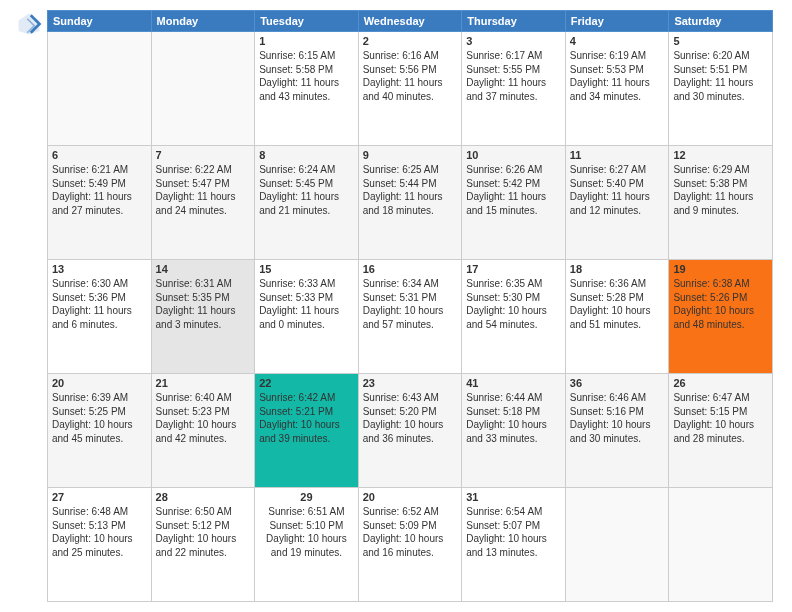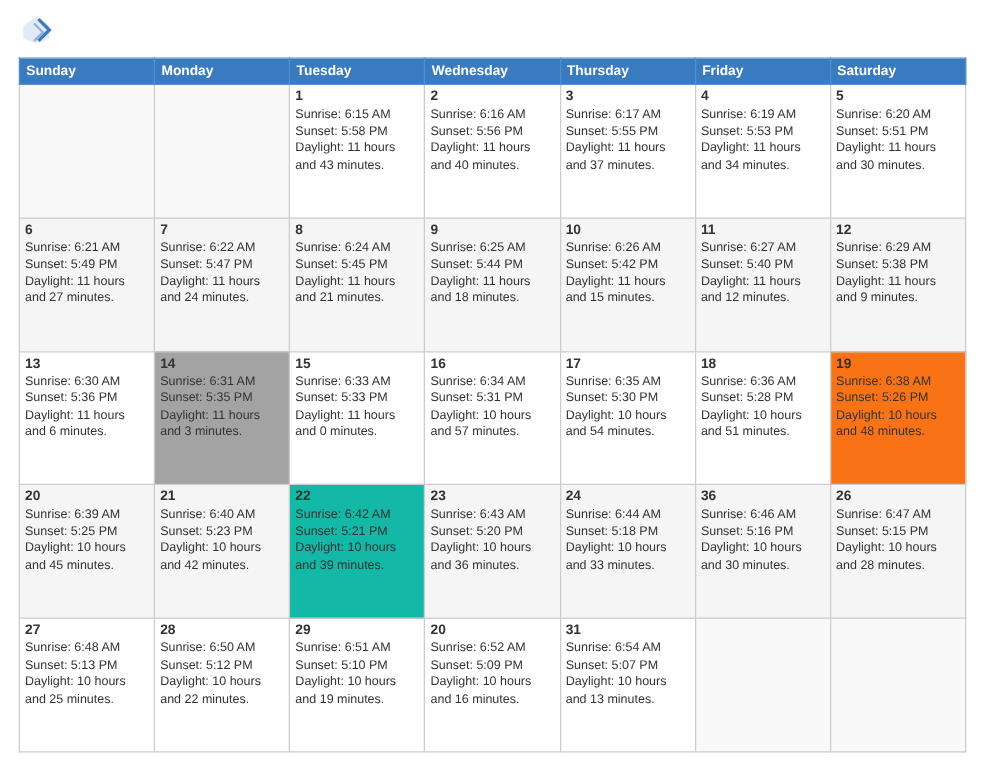--- a/index.html
+++ b/index.html
@@ -8,21 +8,21 @@
       height: 612px;
       font-family: Arial, sans-serif;
       background: #fff;
       overflow: hidden;
     }
     .page {
       width: 788px;
       height: 612px;
       padding: 10px 15px;
       display: flex;
-      flex-direction: column;
+      flex-direction: row;
     }
     .header {
       display: flex;
       justify-content: space-between;
       align-items: flex-start;
       margin-bottom: 8px;
     }
     .logo {
       display: flex;
       align-items: center;
@@ -177,21 +177,21 @@
           <td style="background-color: rgb(245, 245, 245); margin-top: 34px;">
             <span class="day-num">12</span>
             <div class="cell-text">Sunrise: 6:29 AM<br>Sunset: 5:38 PM<br>Daylight: 11 hours and 9 minutes.</div>
           </td>
         </tr>
         <tr>
           <td style="background-color: rgb(255, 255, 255);">
             <span class="day-num">13</span>
             <div class="cell-text">Sunrise: 6:30 AM<br>Sunset: 5:36 PM<br>Daylight: 11 hours and 6 minutes.</div>
           </td>
-          <td style="background-color: #a3a3a3;">
+          <td style="background-color: #e5e5e5;">
             <span class="day-num">14</span>
             <div class="cell-text">Sunrise: 6:31 AM<br>Sunset: 5:35 PM<br>Daylight: 11 hours and 3 minutes.</div>
           </td>
           <td style="background-color: rgb(255, 255, 255);">
             <span class="day-num">15</span>
             <div class="cell-text">Sunrise: 6:33 AM<br>Sunset: 5:33 PM<br>Daylight: 11 hours and 0 minutes.</div>
           </td>
           <td style="background-color: rgb(255, 255, 255);">
             <span class="day-num">16</span>
             <div class="cell-text">Sunrise: 6:34 AM<br>Sunset: 5:31 PM<br>Daylight: 10 hours and 57 minutes.</div>
@@ -220,42 +220,42 @@
           </td>
           <td style="background-color: #14b8a6;">
             <span class="day-num">22</span>
             <div class="cell-text">Sunrise: 6:42 AM<br>Sunset: 5:21 PM<br>Daylight: 10 hours and 39 minutes.</div>
           </td>
           <td style="background-color: rgb(245, 245, 245);">
             <span class="day-num">23</span>
             <div class="cell-text">Sunrise: 6:43 AM<br>Sunset: 5:20 PM<br>Daylight: 10 hours and 36 minutes.</div>
           </td>
           <td style="background-color: rgb(245, 245, 245);">
-            <span class="day-num">24</span>
+            <span class="day-num">41</span>
             <div class="cell-text">Sunrise: 6:44 AM<br>Sunset: 5:18 PM<br>Daylight: 10 hours and 33 minutes.</div>
           </td>
           <td style="background-color: rgb(245, 245, 245);">
             <span class="day-num">36</span>
             <div class="cell-text">Sunrise: 6:46 AM<br>Sunset: 5:16 PM<br>Daylight: 10 hours and 30 minutes.</div>
           </td>
           <td style="background-color: rgb(245, 245, 245);">
             <span class="day-num">26</span>
             <div class="cell-text">Sunrise: 6:47 AM<br>Sunset: 5:15 PM<br>Daylight: 10 hours and 28 minutes.</div>
           </td>
         </tr>
         <tr>
           <td style="background-color: rgb(255, 255, 255);">
             <span class="day-num">27</span>
             <div class="cell-text">Sunrise: 6:48 AM<br>Sunset: 5:13 PM<br>Daylight: 10 hours and 25 minutes.</div>
           </td>
           <td style="background-color: rgb(255, 255, 255);">
             <span class="day-num">28</span>
             <div class="cell-text">Sunrise: 6:50 AM<br>Sunset: 5:12 PM<br>Daylight: 10 hours and 22 minutes.</div>
           </td>
-          <td style="background-color: rgb(255, 255, 255);">
+          <td style="background-color: rgb(255, 255, 255); text-align: center;">
             <span class="day-num">29</span>
             <div class="cell-text">Sunrise: 6:51 AM<br>Sunset: 5:10 PM<br>Daylight: 10 hours and 19 minutes.</div>
           </td>
           <td style="background-color: rgb(255, 255, 255);">
             <span class="day-num">20</span>
             <div class="cell-text">Sunrise: 6:52 AM<br>Sunset: 5:09 PM<br>Daylight: 10 hours and 16 minutes.</div>
           </td>
           <td style="background-color: rgb(255, 255, 255);">
             <span class="day-num">31</span>
             <div class="cell-text">Sunrise: 6:54 AM<br>Sunset: 5:07 PM<br>Daylight: 10 hours and 13 minutes.</div>

